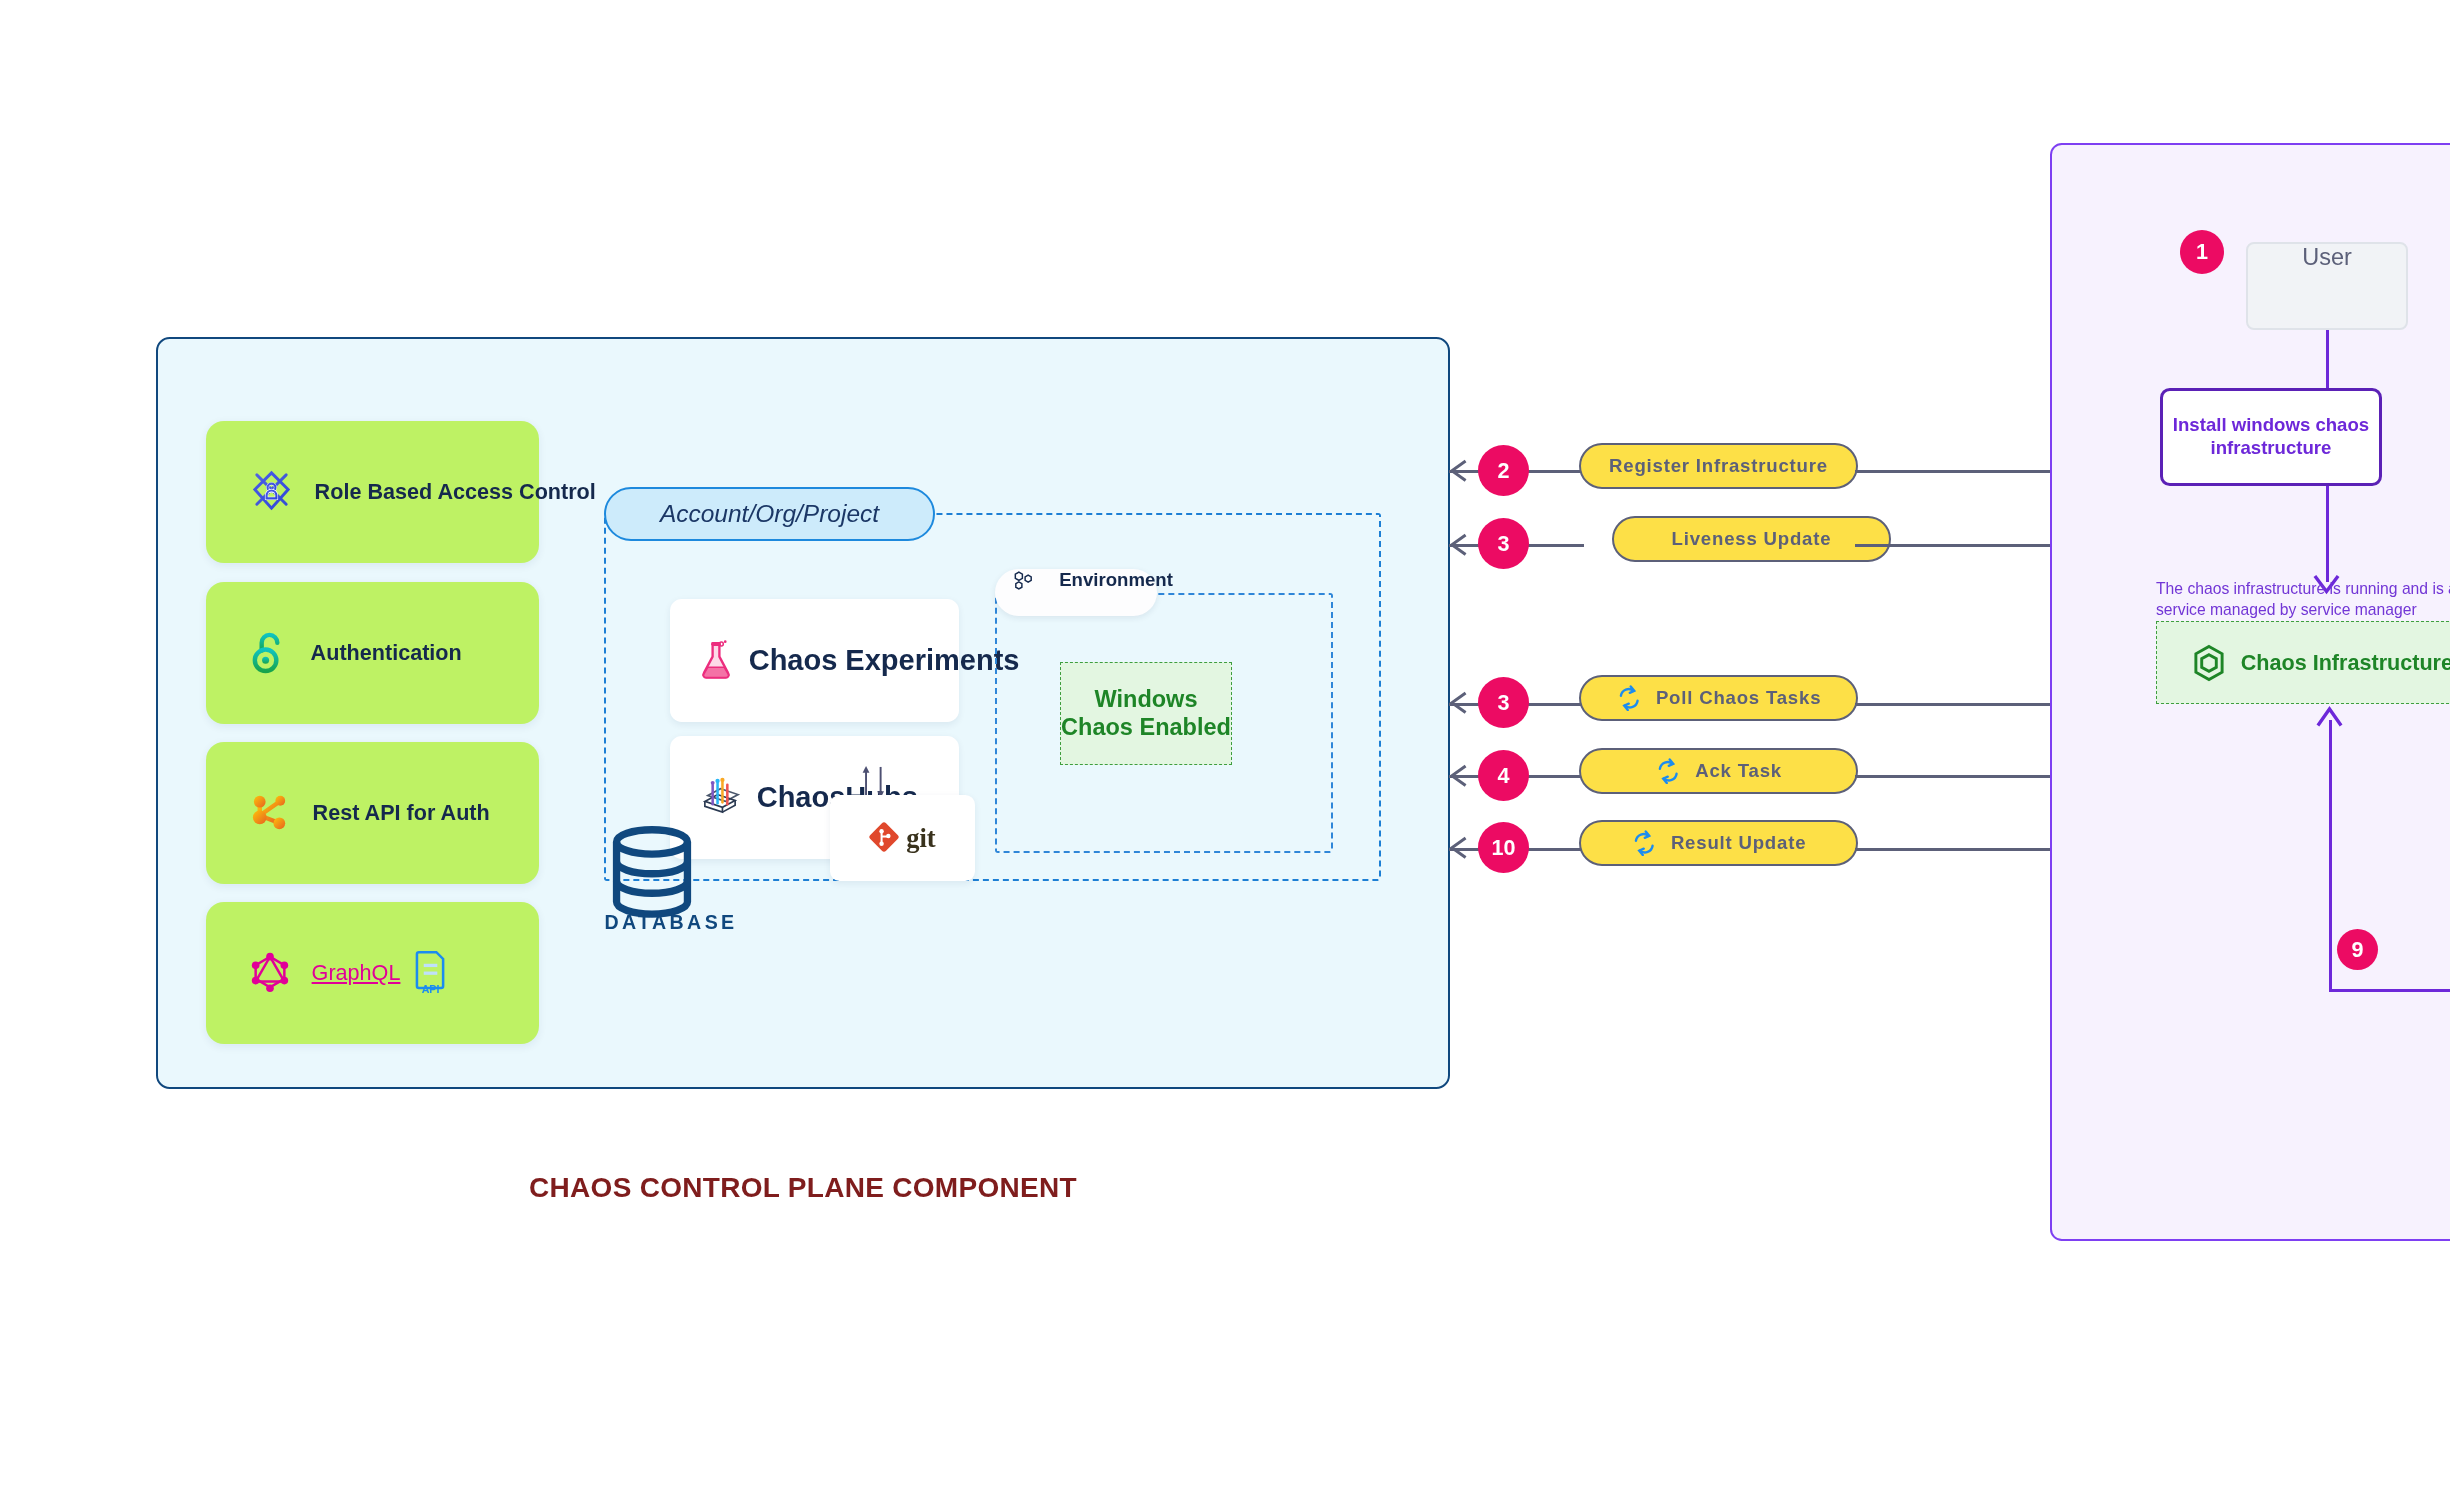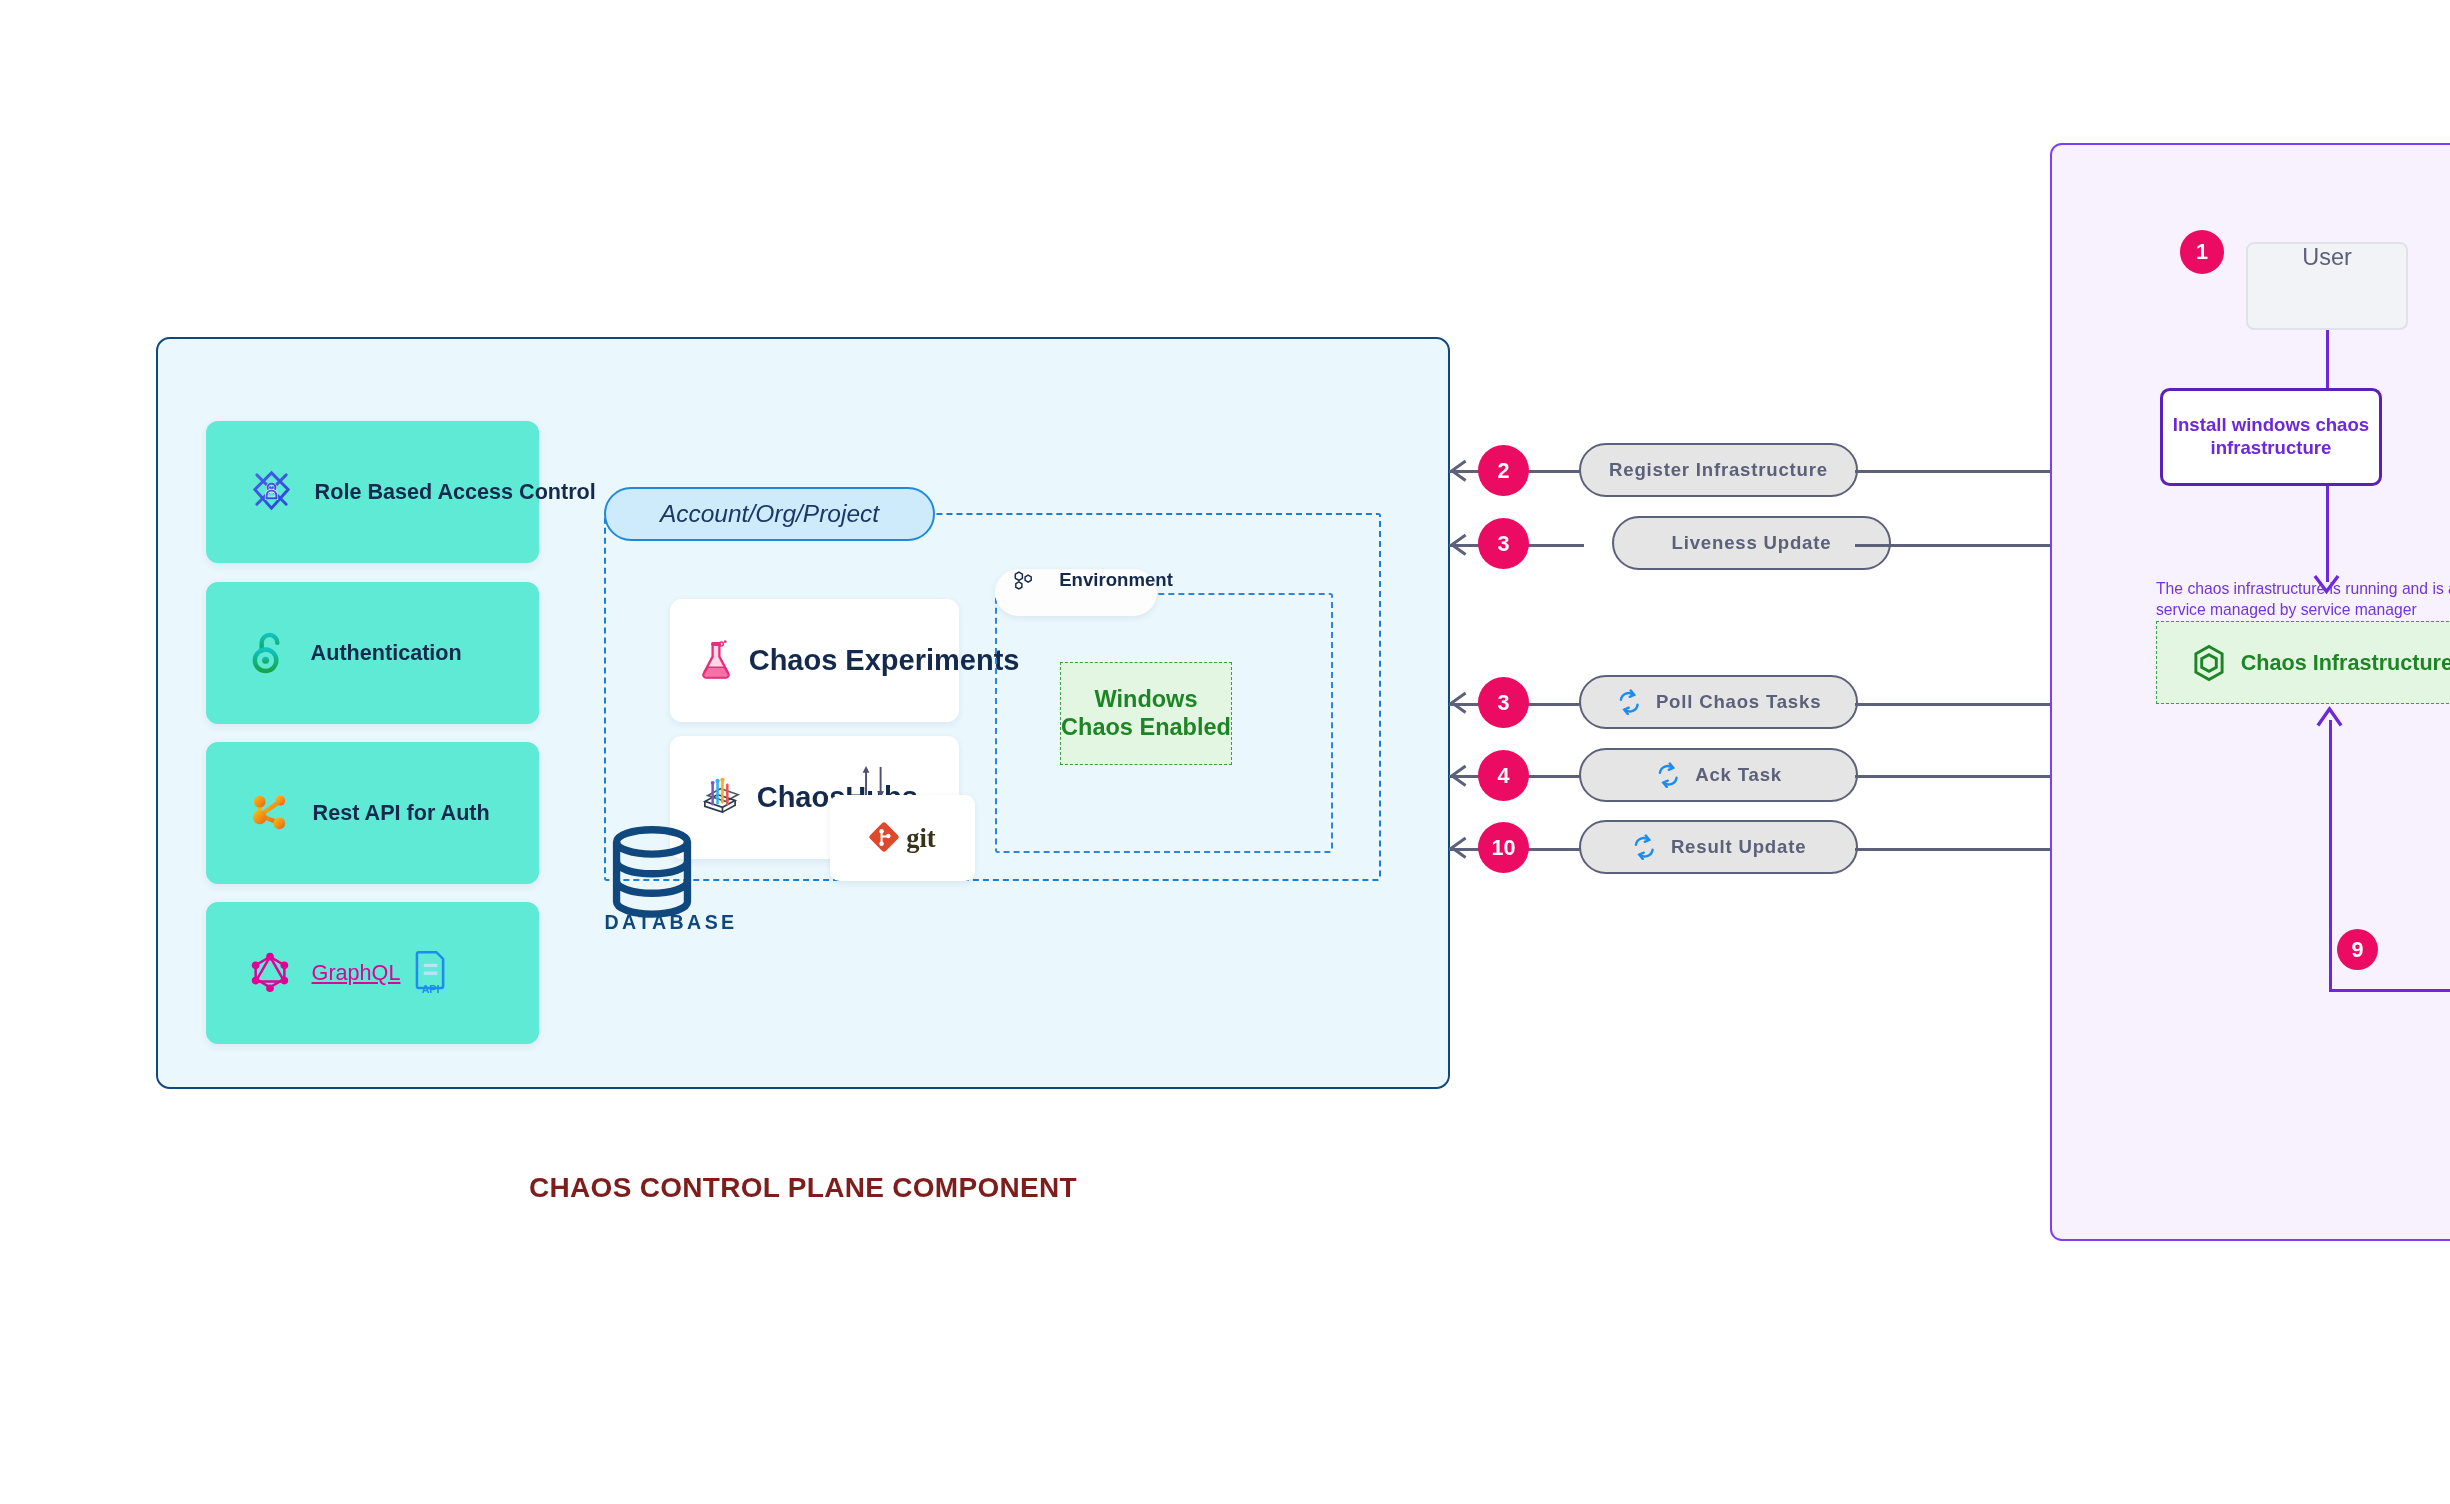--- a/index.html
+++ b/index.html
@@ -7,22 +7,22 @@
        font-family:"Liberation Sans","DejaVu Sans",sans-serif;
        -webkit-font-smoothing:antialiased;overflow:hidden;}
   .abs{position:absolute;}
 
   
   #control-panel{left:156px;top:337px;width:1294px;height:752px;
     background:#eaf8fd;border:2.9px solid #10487e;border-radius:13.7px;box-sizing:border-box;}
   #control-title{left:156px;top:1144px;width:1294px;text-align:center;
     font-size:28px;font-weight:700;color:#7f1d1d;letter-spacing:0.3px;margin-top:28px;}
 
-  .svc-card{position:absolute;width:333px;height:142px;background:#5eead4;
-    border-radius:12px;box-shadow:0 2.9px 8.8px rgba(20,40,80,.07);
+  .svc-card{position:absolute;width:333px;height:142px;background:#bef264;
+    border-radius:18px;box-shadow:0 2.9px 8.8px rgba(20,40,80,.07);
     display:flex;align-items:center;padding-left:42px;box-sizing:border-box;gap:19.6px;}
   .svc-label{font-size:21.6px;font-weight:700;color:#15294d;white-space:nowrap;}
 
   
   #aop-group{left:604px;top:513px;width:777px;height:368px;
     border:2.5px dashed #1d7fd4;border-radius:2.9px;box-sizing:border-box;}
   #aop-pill{left:604px;top:487px;width:331px;height:54px;
     background:#cdebfb;border:2.5px solid #1d89dd;border-radius:27px;box-sizing:border-box;
     display:flex;align-items:center;justify-content:center;font-style:italic;}
   #aop-pill span{font-size:24.5px;color:#1b3766;font-weight:400;}
@@ -47,21 +47,21 @@
   #win-chaos{left:1060px;top:662px;width:172px;height:103px;background:#e3f6e1;
     border:1.5px dashed #3f9e3f;box-sizing:border-box;display:flex;align-items:center;
     justify-content:center;text-align:center;}
   #win-chaos span{font-size:23.5px;font-weight:700;color:#1e8527;line-height:1.18;}
 
   
   #db-label{left:568px;top:911px;width:206px;text-align:center;
     font-size:19.6px;font-weight:700;color:#10487e;letter-spacing:3.4px;}
 
   
-  .conn-pill{position:absolute;height:54px;background:#e5e5e5;border:2.5px solid #5c6079;
+  .conn-pill{position:absolute;height:46px;background:#fde047;border:2.5px solid #5c6079;
     border-radius:29px;box-sizing:border-box;display:flex;align-items:center;
     justify-content:center;gap:13.7px;}
   .conn-pill span{font-size:18.6px;font-weight:700;color:#5c6079;letter-spacing:0.8px;white-space:nowrap;}
   .badge{position:absolute;border-radius:50%;background:#ec0b63;color:#fff;
     display:flex;align-items:center;justify-content:center;
     font-size:21.6px;font-weight:700;z-index:9;}
   .conn-line{position:absolute;height:2.9px;background:#5c6079;}
 
   
   #exec-panel{left:2050px;top:143px;width:1588px;height:1098px;

